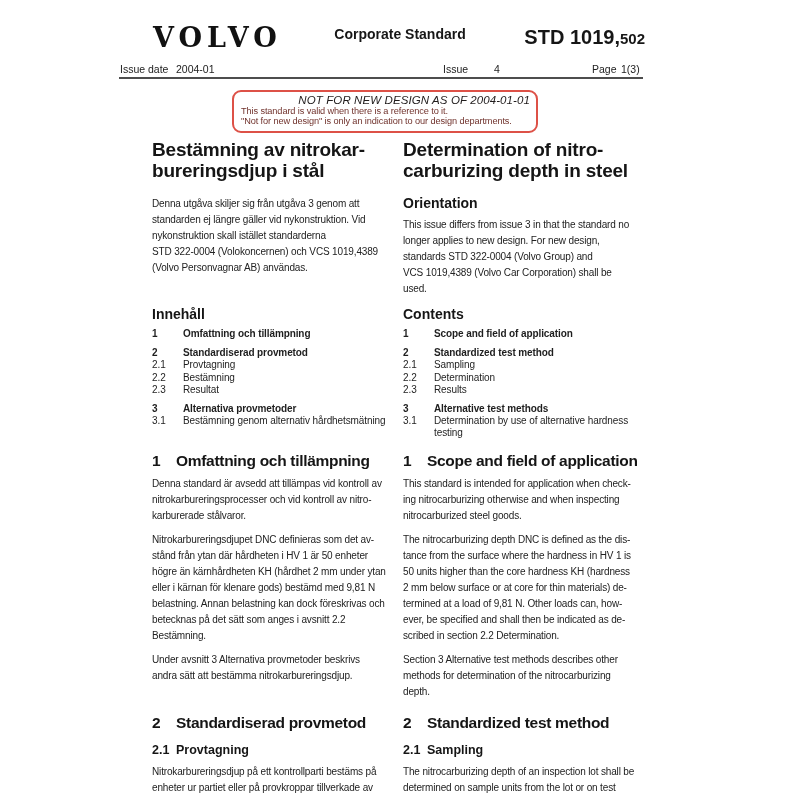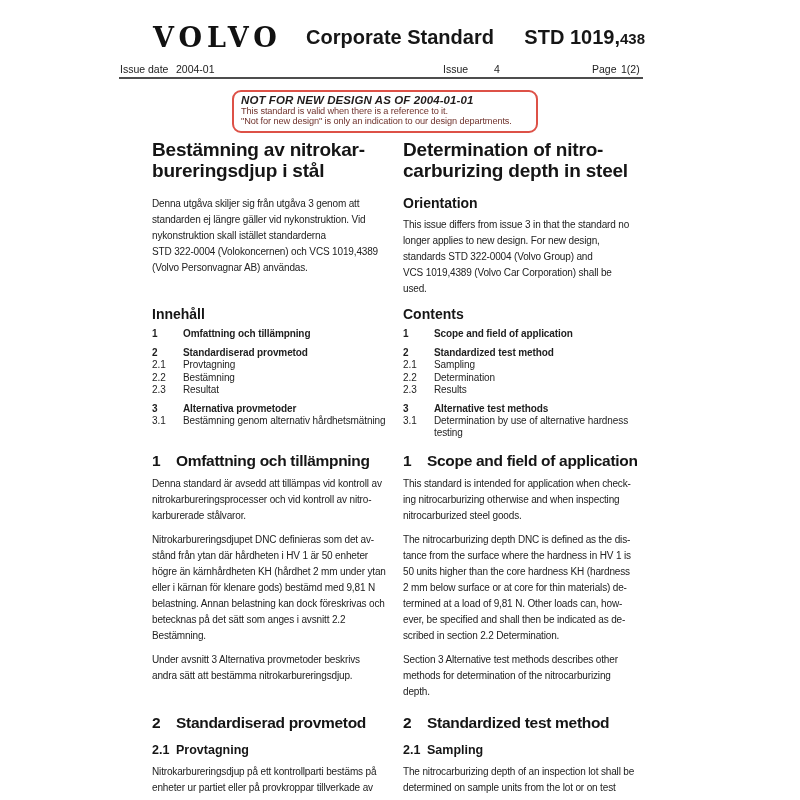--- a/index.html
+++ b/index.html
@@ -9,42 +9,42 @@
     font-family:"Liberation Sans", sans-serif; color:#1e1e1e; overflow:hidden;
   }
   
   .logo {
     position:absolute; left:153px; top:22px;
     font-family:"DejaVu Serif", serif; font-weight:bold;
     font-size:27px; letter-spacing:5px; color:#111;
   }
   .doc-title {
     position:absolute; left:0; top:26px; width:800px; text-align:center;
-    font-size:20px; font-weight:bold; color:#161616;
+    font-size:14px; font-weight:bold; color:#161616;
   }
   .std {
     position:absolute; top:26px; right:155px;
     font-size:20px; font-weight:bold; color:#161616; white-space:nowrap;
   }
   .std .suffix { font-size:15px; }
   .meta { position:absolute; top:63px; left:0; width:800px; font-size:10.5px; color:#222; }
   .meta span { position:absolute; white-space:nowrap; }
   .m-idl { left:120px; } .m-idv { left:176px; }
   .m-il  { left:443px; } .m-iv  { left:494px; }
   .m-pl  { left:592px; } .m-pv  { left:621px; }
   .rule { position:absolute; left:119px; top:77px; width:524px; height:2px; background:#4d4d4d; }
   
   .notice {
     position:absolute; left:232px; top:90px; width:306px;
     border:2px solid #dd5147; border-radius:9px; padding:2px 6px 4px 7px;
     background:#fff;
   }
   .notice-title {
-    font-size:11.5px; line-height:13px; font-weight:bold; font-style:italic;
-    color:#201c1c; white-space:nowrap; letter-spacing:0.1px;
+    font-size:11.5px; line-height:13px; font-weight:normal; font-style:italic;
+    color:#201c1c; white-space:nowrap; letter-spacing:0.1px;text-align:right;
   }
   .notice-line {
     font-size:9.2px; line-height:9.9px; color:#70322c;
     white-space:nowrap; letter-spacing:-0.1px;
   }
   
   .columns {
     position:absolute; left:152px; top:140px;
     display:grid; grid-template-columns:243px 243px; column-gap:8px;
     grid-auto-flow:row;
@@ -77,29 +77,29 @@
   .sub-h { display:flex; font-size:12.5px; line-height:14px; font-weight:bold; margin-bottom:7px; color:#151515; }
   .sub-num { min-width:24px; flex:none; }
 </style>
 </head>
 <body>
 
 <div class="page">
 
   <div class="logo">VOLVO</div>
   <div class="doc-title">Corporate Standard</div>
-  <div class="std"><span>STD 1019,</span><span class="suffix">438</span></div>
+  <div class="std"><span>STD 1019,</span><span class="suffix">502</span></div>
 
   <div class="meta">
     <span class="m-idl">Issue date</span>
     <span class="m-idv">2004-01</span>
     <span class="m-il">Issue</span>
     <span class="m-iv">4</span>
     <span class="m-pl">Page</span>
-    <span class="m-pv">1(2)</span>
+    <span class="m-pv">1(3)</span>
   </div>
   <div class="rule"></div>
 
   <div class="notice">
     <div class="notice-title">NOT FOR NEW DESIGN AS OF 2004-01-01</div>
     <div class="notice-line">This standard is valid when there is a reference to it.</div>
     <div class="notice-line">"Not for new design" is only an indication to our design departments.</div>
   </div>
 
   <div class="columns">

